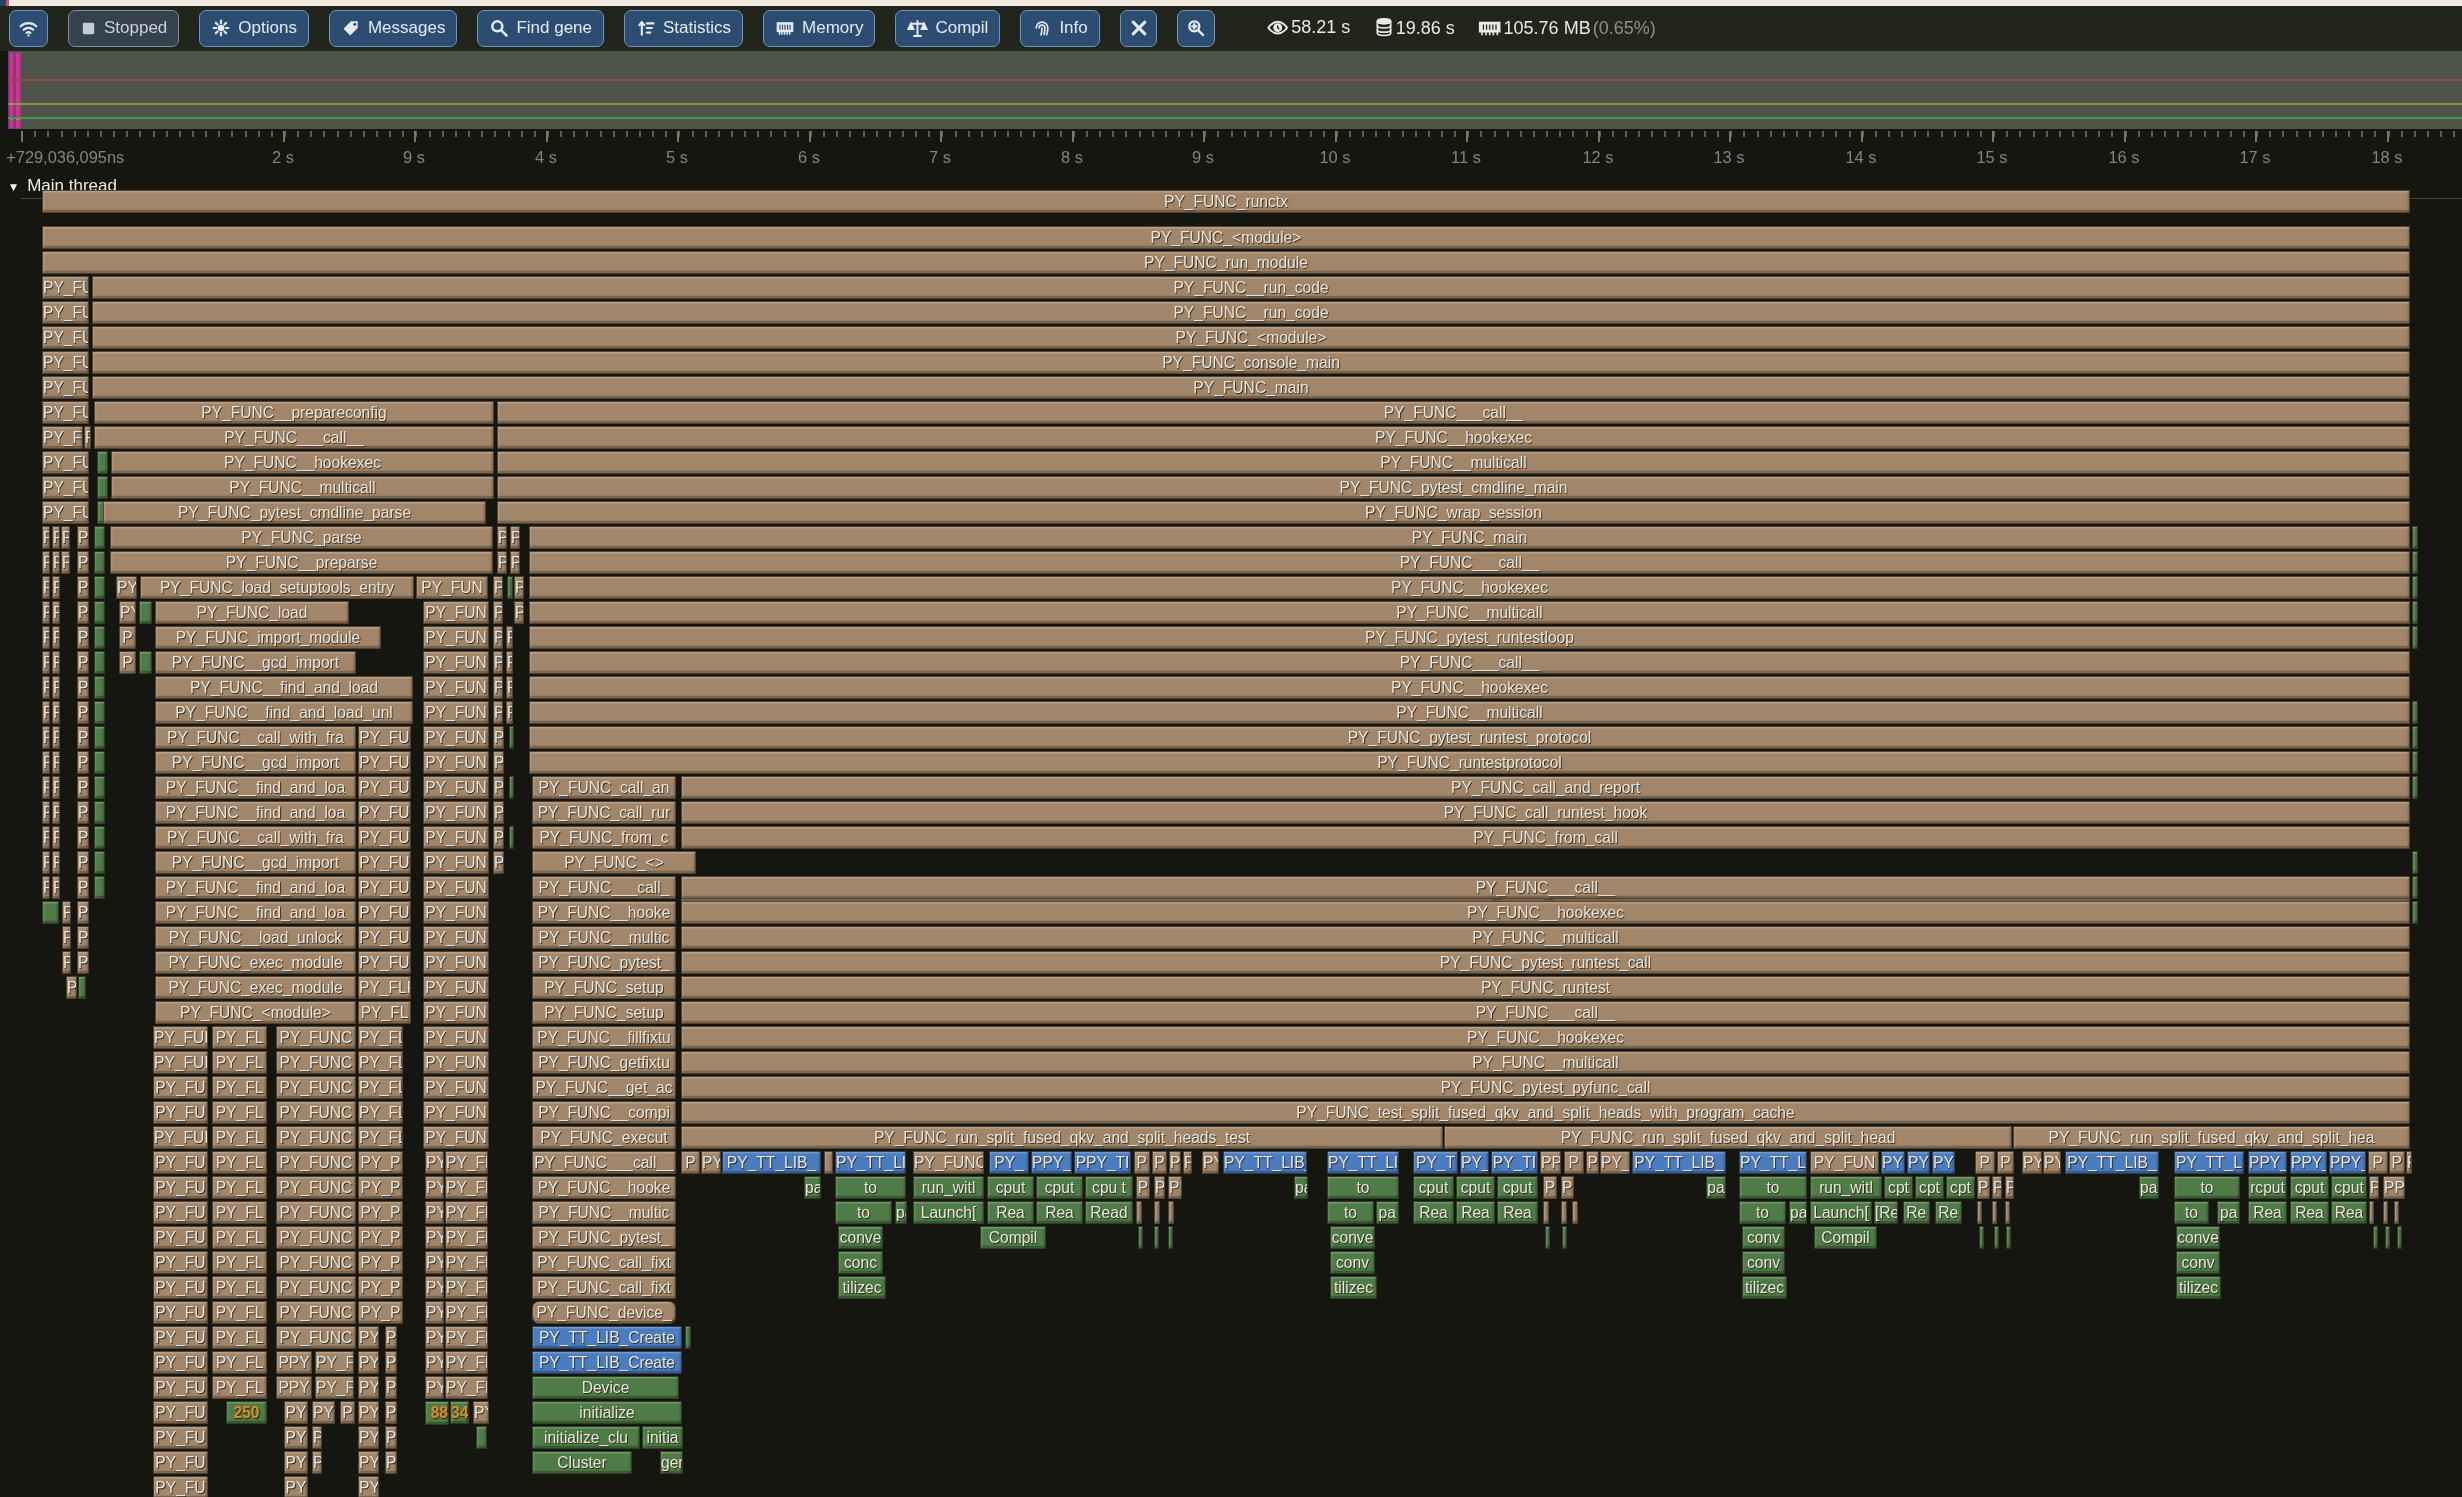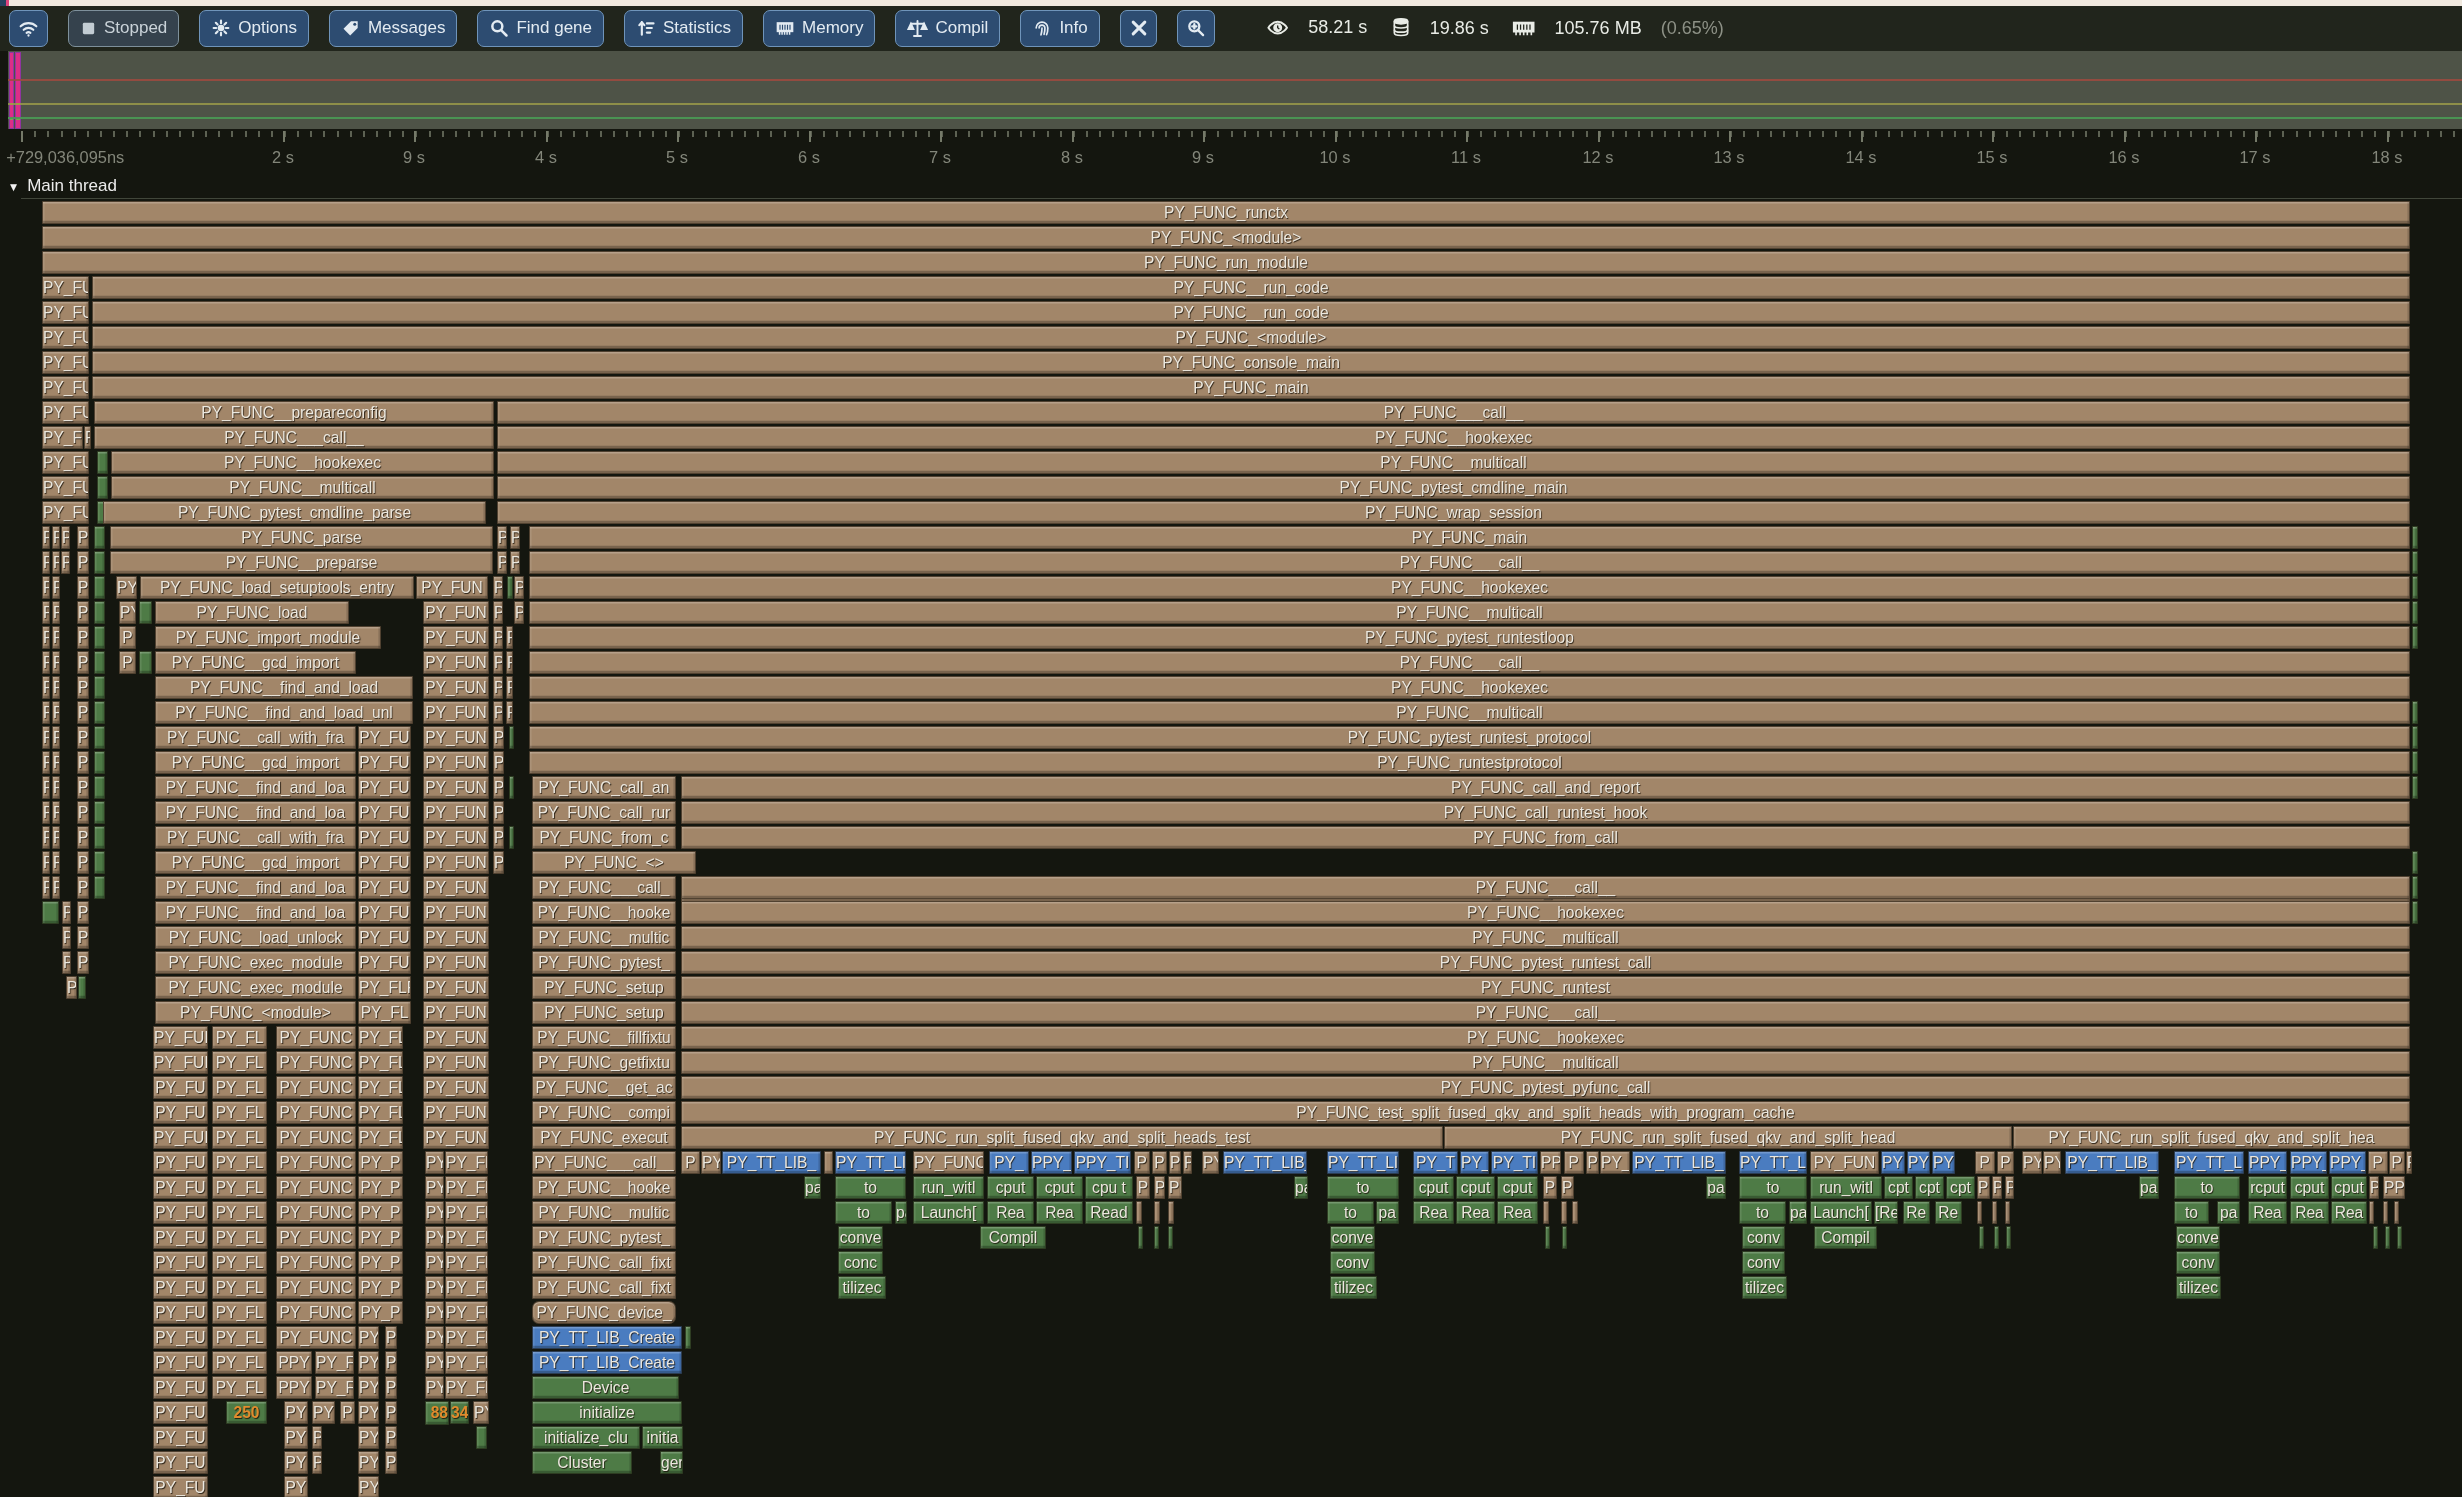--- a/index.html
+++ b/index.html
@@ -11,21 +11,21 @@
   .topstrip .pinkmark{position:absolute;left:5.5px;top:0;width:3.9px;height:5.5px;background:#e0447e;}
   
   .toolbar{position:absolute;left:0;top:5.5px;width:2462px;height:45px;background:#21251c;
            display:flex;align-items:center;padding-left:9.4px;box-sizing:border-box;}
   .tb-btn{height:37px;border-radius:7px;background:#2d4c71;border:1.6px solid #6f94ba;
           color:#e3ebf2;font-size:17px;display:flex;align-items:center;gap:7px;
           padding:0 11px;margin-right:20px;box-sizing:border-box;white-space:nowrap;cursor:default;}
   .tb-btn svg{display:block;}
   .tb-btn.stopped{background:#35424d;border-color:#7e909b;color:#c9d2d8;}
   .tb-btn.iconic{padding:0 7.8px;}
-  .tb-status{display:flex;align-items:center;gap:19px;color:#e9ece6;font-size:18px;margin-right:23.4px;}
+  .tb-status{display:flex;align-items:center;gap:2px;color:#e9ece6;font-size:18px;margin-right:23.4px;}
   .tb-status svg{display:block;}
   .tb-dim{color:#8d9186;font-size:18px;}
   .spacer48{width:31px;}
   
   .band{position:absolute;left:7.8px;top:51px;width:2455px;height:78px;background:#4e5347;}
   .band .hline{position:absolute;left:0;width:100%;height:1.6px;}
   .frame-bar{position:absolute;top:0.8px;height:77px;background:#dd2e87;border:0.8px solid #8f35a0;box-sizing:border-box;}
   .frame-bar .m1{position:absolute;left:0;width:100%;height:2.3px;top:50px;background:#d98a2e;}
   .frame-bar .m2{position:absolute;left:0;width:100%;height:2.3px;top:65px;background:#7aa84e;}
   
@@ -430,21 +430,21 @@
     <span class="time-label centered" style="left: 2387px;">18 s</span>
   </div>
 
 <div class="thread-row">
   <span class="tri">▼</span>
   <span>Main thread</span>
 </div>
 <div class="thread-sep"></div>
 
 <div id="flame">
-    <div class="z t" style="left: 42px; top: 201px; width: 2368px; height: 23.4px;">PY_FUNC_runctx</div>
+    <div class="z t" style="left: 42px; top: 190px; width: 2368px; height: 23.4px;">PY_FUNC_runctx</div>
     <div class="z t" style="left: 42px; top: 226px; width: 2368px; height: 23.4px;">PY_FUNC_&lt;module&gt;</div>
     <div class="z t" style="left: 42px; top: 251px; width: 2368px; height: 23.4px;">PY_FUNC_run_module</div>
     <div class="z t" style="left: 42px; top: 276px; width: 47px; height: 23.4px;">PY_FU</div>
     <div class="z t" style="left: 92px; top: 276px; width: 2318px; height: 23.4px;">PY_FUNC__run_code</div>
     <div class="z t" style="left: 42px; top: 301px; width: 47px; height: 23.4px;">PY_FU</div>
     <div class="z t" style="left: 92px; top: 301px; width: 2318px; height: 23.4px;">PY_FUNC__run_code</div>
     <div class="z t" style="left: 42px; top: 326px; width: 47px; height: 23.4px;">PY_FU</div>
     <div class="z t" style="left: 92px; top: 326px; width: 2318px; height: 23.4px;">PY_FUNC_&lt;module&gt;</div>
     <div class="z t" style="left: 42px; top: 351px; width: 47px; height: 23.4px;">PY_FU</div>
     <div class="z t" style="left: 92px; top: 351px; width: 2318px; height: 23.4px;">PY_FUNC_console_main</div>

